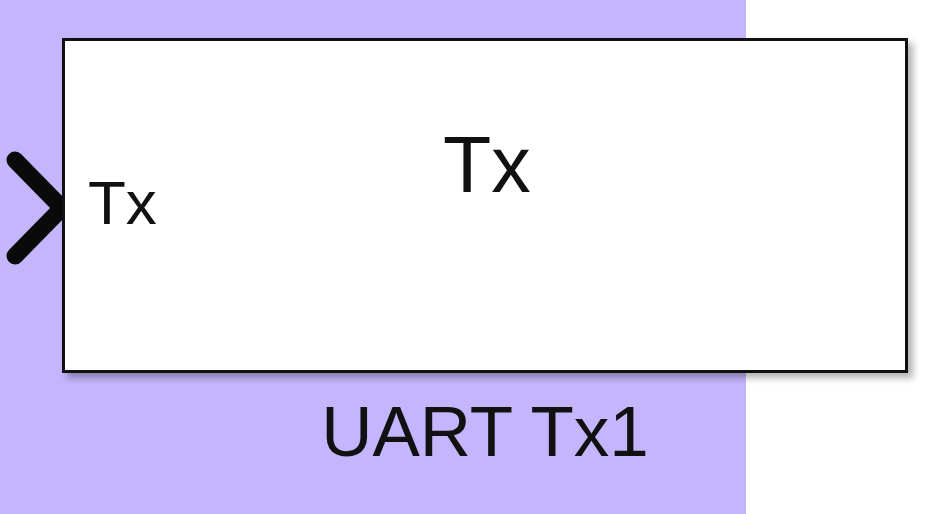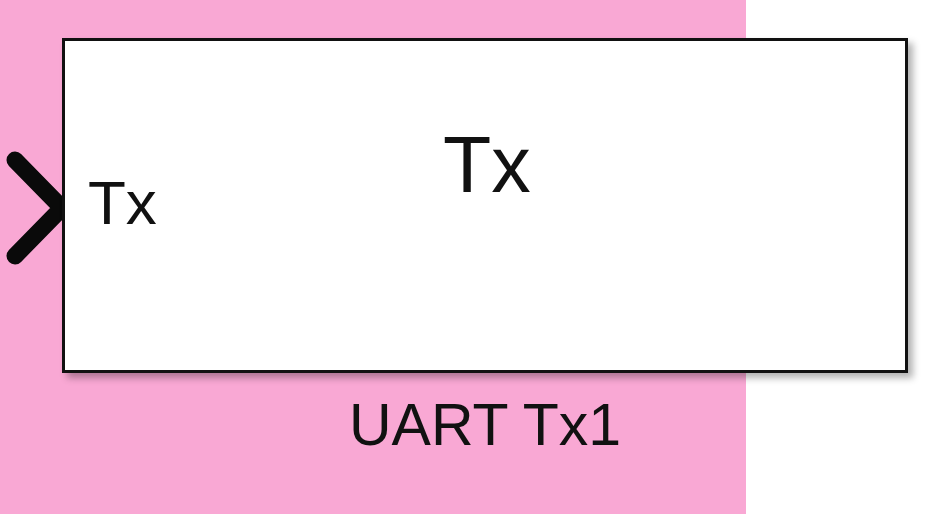--- a/index.html
+++ b/index.html
@@ -12,21 +12,21 @@
     height: 514px;
     overflow: hidden;
     font-family: "Liberation Sans", sans-serif;
     -webkit-font-smoothing: antialiased;
   }
 
   #canvas {
     position: relative;
     width: 746px;
     height: 514px;
-    background: #f9a8d4;
+    background: #c4b5fd;
   }
 
   
   .block {
     position: absolute;
     left: 62px;
     top: 38px;
     width: 846px;
     height: 335px;
     box-sizing: border-box;
@@ -92,21 +92,21 @@
     overflow: visible;
   }
 
   
   .block-caption {
     position: absolute;
     left: 62px;
     top: 396px;
     width: 846px;
     text-align: center;
-    font-size: 59px;
+    font-size: 71px;
     line-height: 1;
     color: #111111;
     white-space: pre;
   }
 </style>
 </head>
 <body>
 
 <div id="canvas">
 

